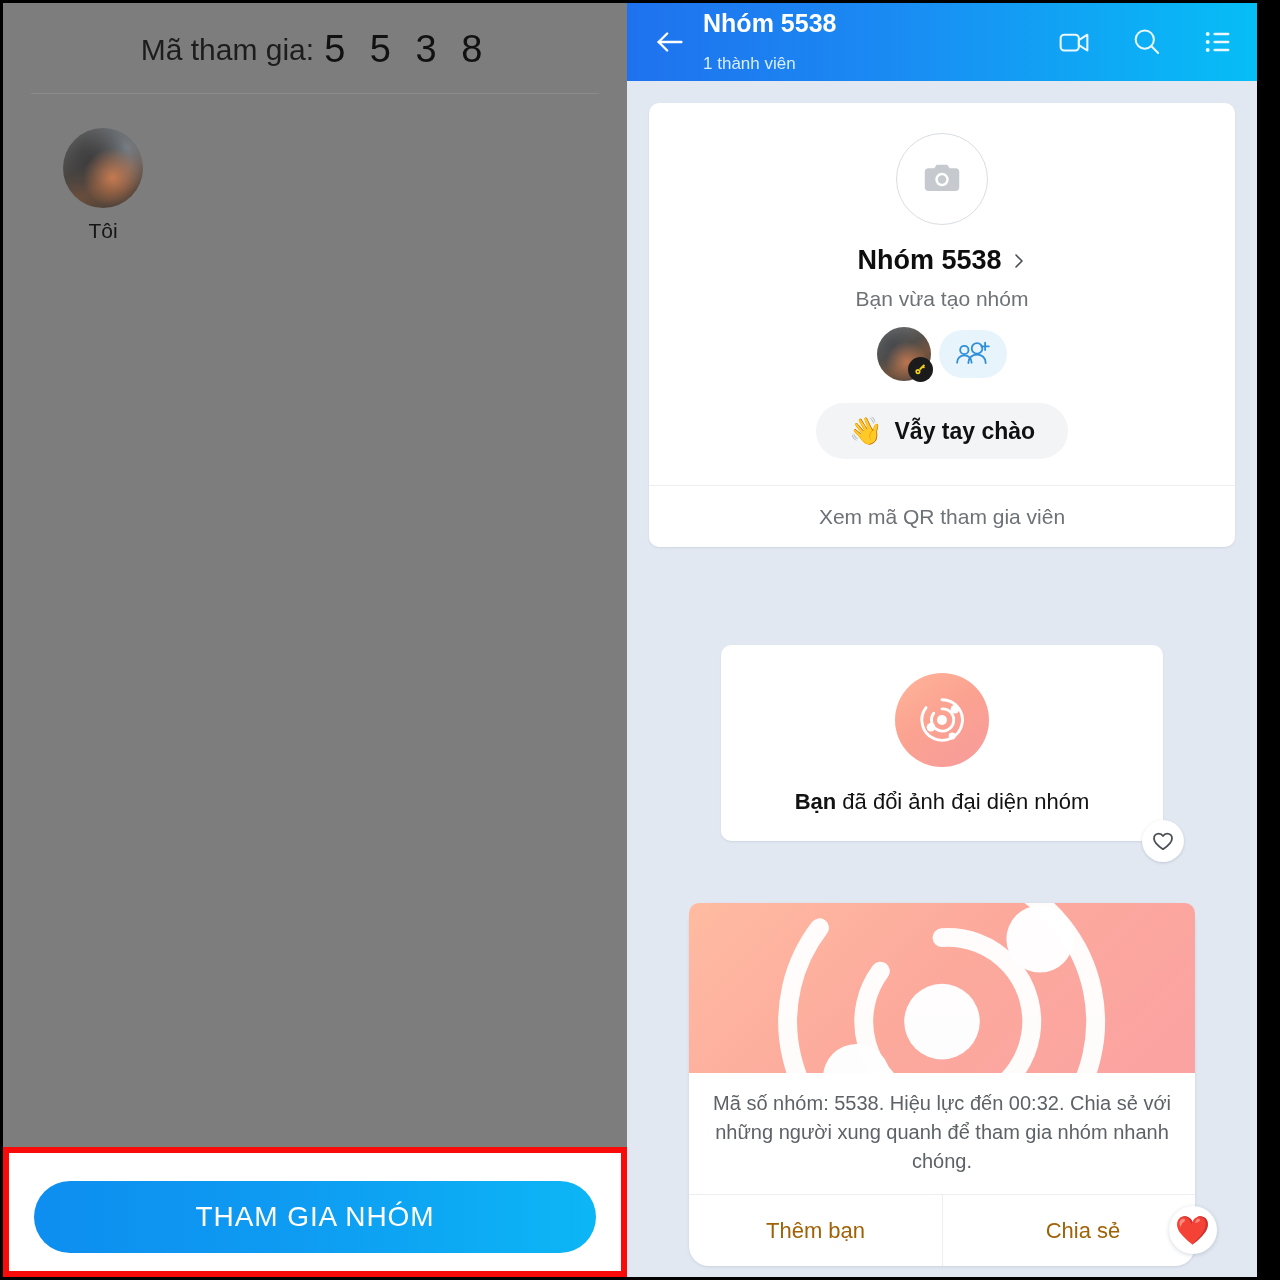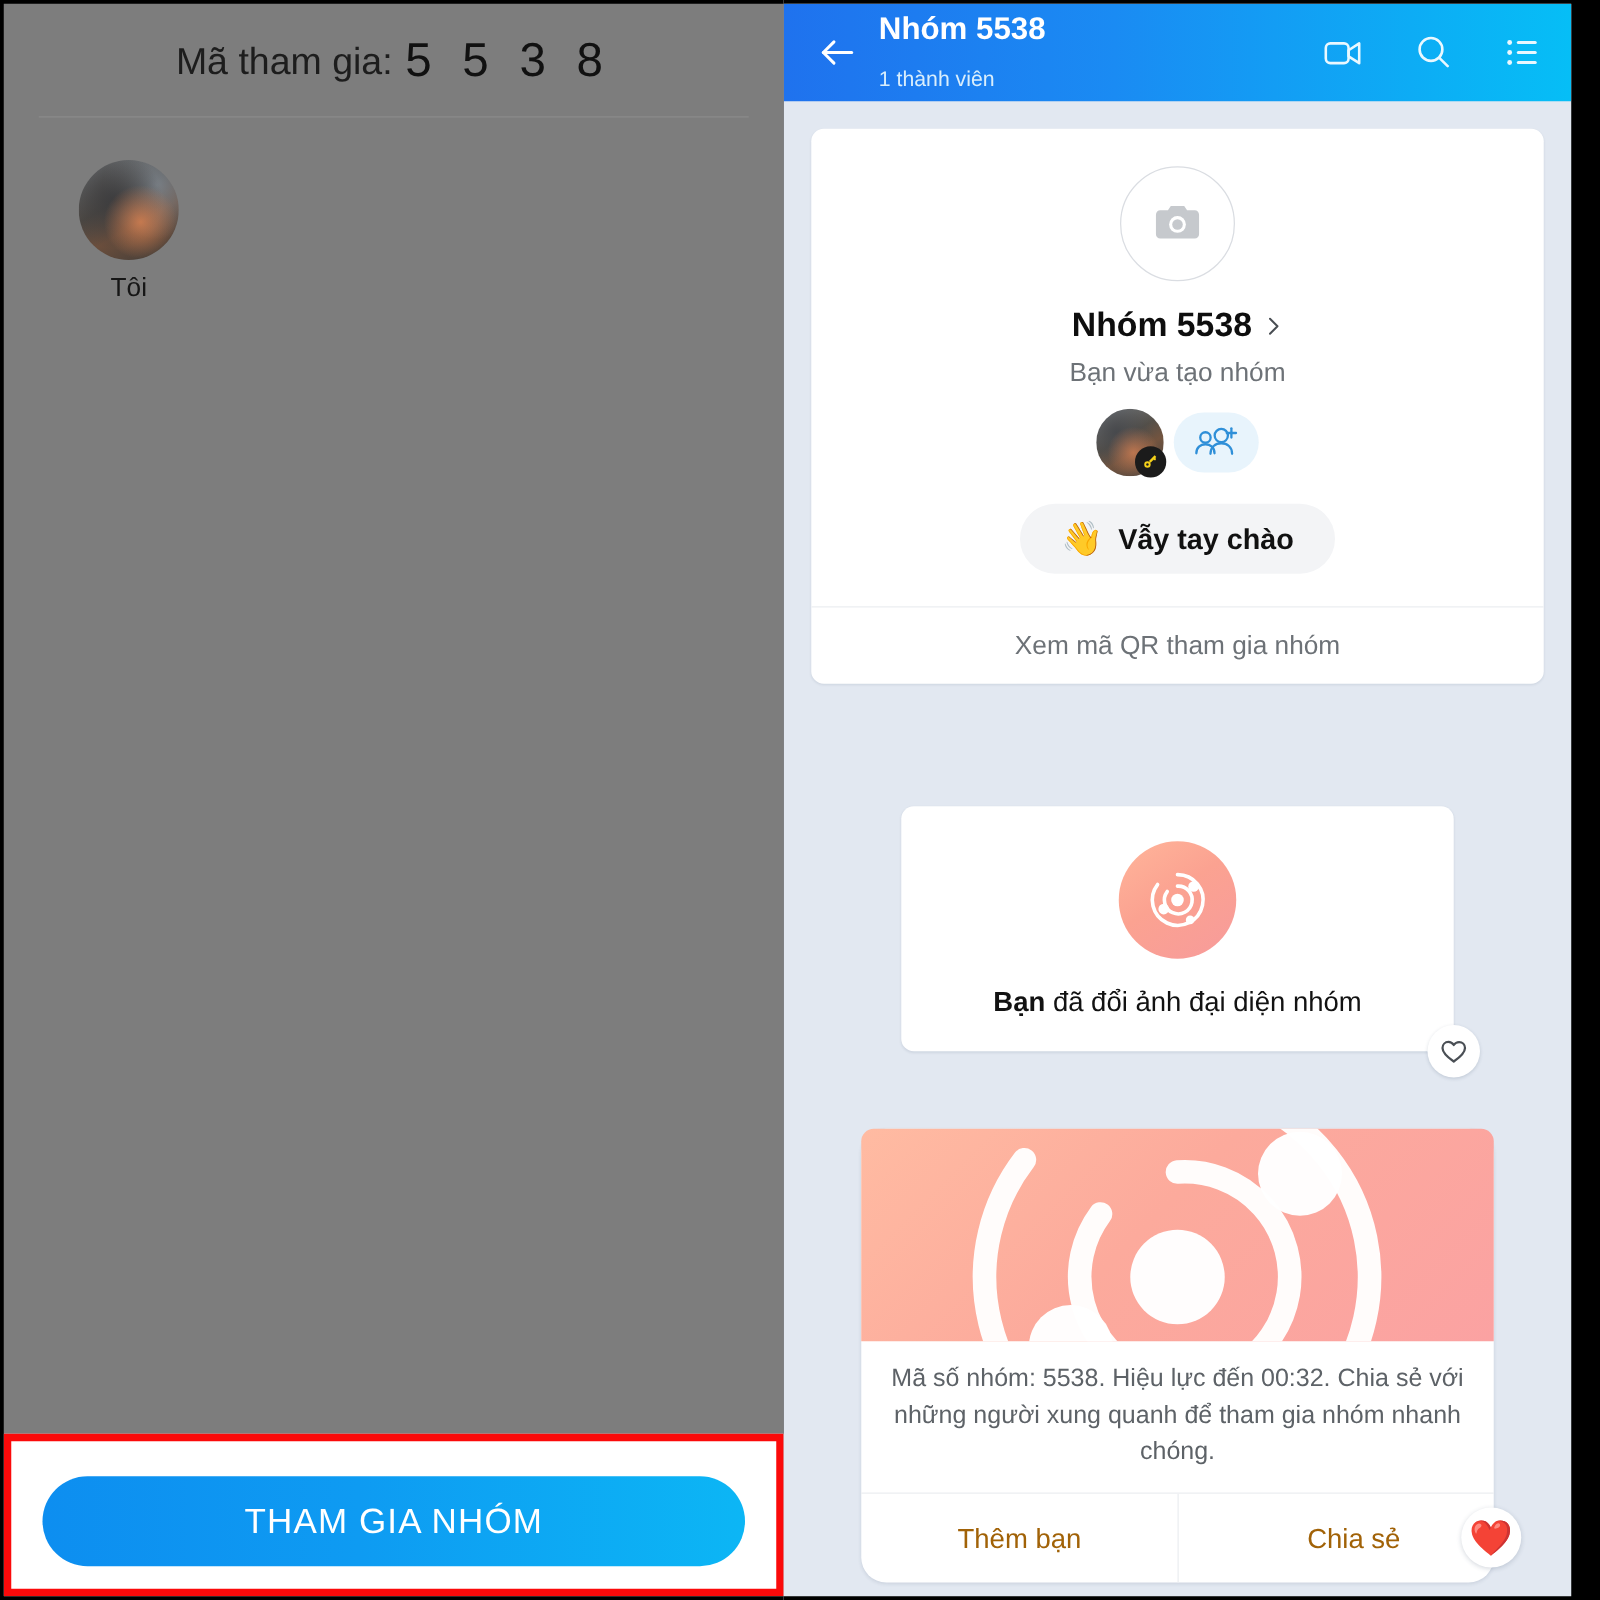--- a/index.html
+++ b/index.html
@@ -401,21 +401,21 @@
               </svg>
             </div>
           </div>
 
           <button class="wave-btn">
             <span class="wave-emoji">👋</span>
             <span class="wave-label">Vẫy tay chào</span>
           </button>
         </div>
 
-        <div class="qr-row">Xem mã QR tham gia nhóm</div>
+        <div class="qr-row">Xem mã QR tham gia viên</div>
       </div>
 
       <div class="event-card">
         <div class="orbit-circle">
           <svg width="58" height="58" viewBox="0 0 60 60" fill="none">
             <g stroke="#ffffff" stroke-width="3" stroke-linecap="round" fill="none">
               <path d="M30 9 A21 21 0 1 1 13.5 17.2"></path>
               <path d="M30 18.5 A11.5 11.5 0 1 1 21.5 23"></path>
             </g>
             <circle cx="30" cy="30" r="5.2" fill="#ffffff"></circle>

